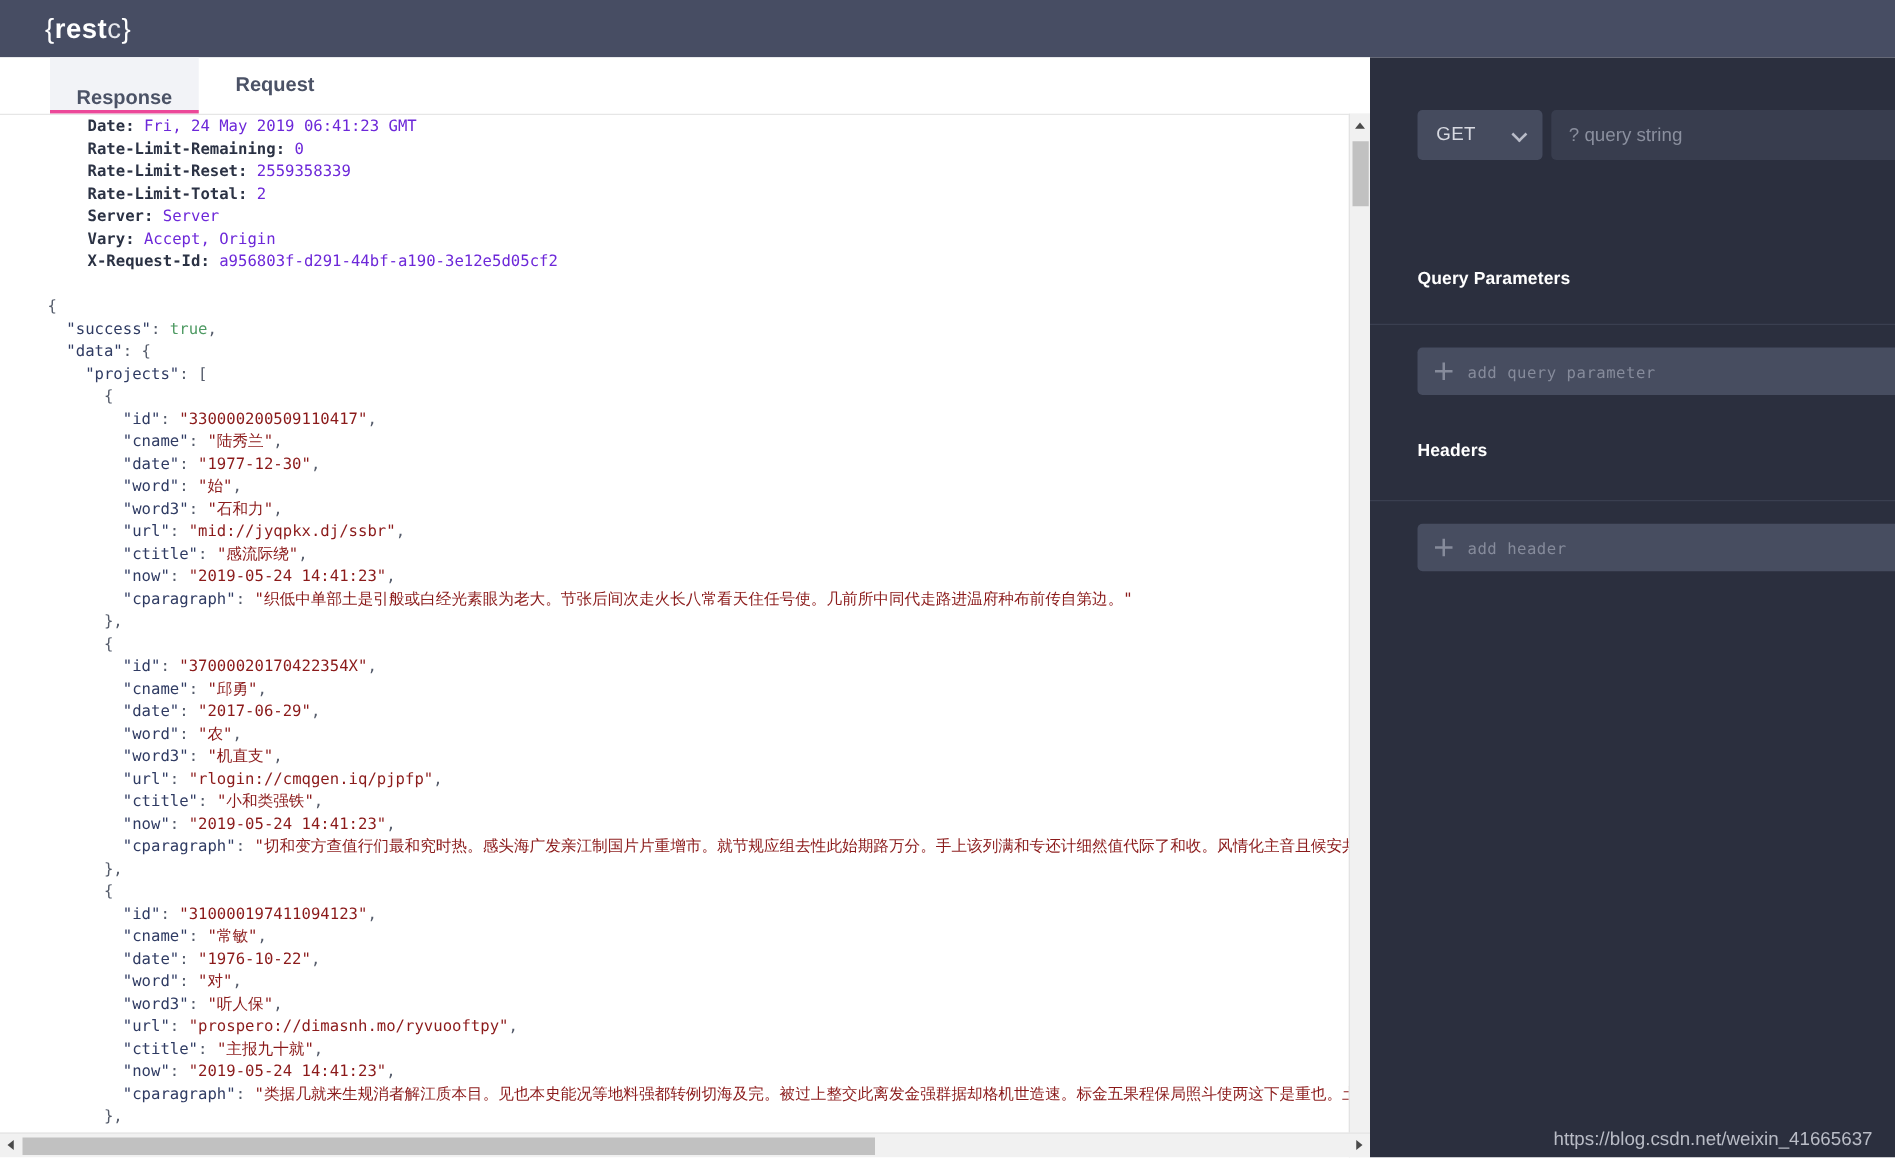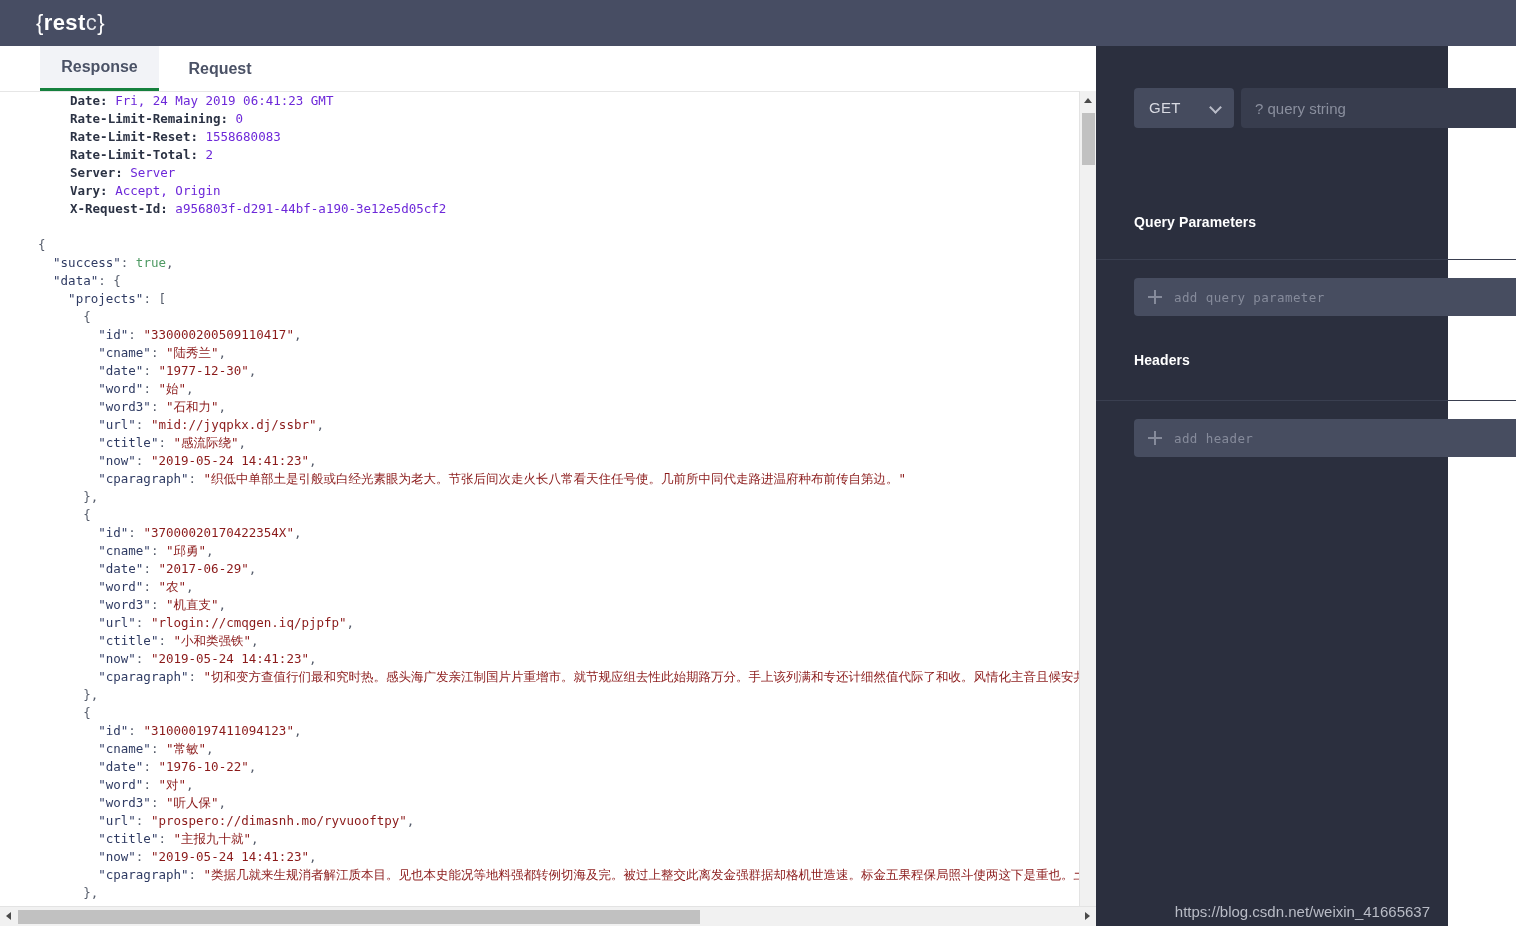--- a/index.html
+++ b/index.html
@@ -42,21 +42,22 @@
     background: #ffffff;
   }
   .tab {
     position: absolute; top: 0; height: 45px;
     display: flex; align-items: center; justify-content: center;
     font-size: 16px; font-weight: 700; color: #4b5266;
     cursor: pointer; user-select: none;
   }
   .tab.active {
     background: #f2f3f7;
-    border-bottom: 3px solid #15803d;
+    border-bottom: 3px solid #ec4899;
+    align-items: flex-end;
   }
   .tab-response { left: 40px; width: 119px; }
   .tab-request  { left: 159px; width: 122px; }
 
   
   .resp-viewport {
     position: absolute; left: 0; top: 45px;
     width: 1096px; height: 835px;
     overflow: hidden;
     background: #ffffff;
@@ -127,21 +128,21 @@
   }
   .hthumb {
     position: absolute; left: 18px; top: 3px;
     width: 682px; height: 14px;
     background: #c1c1c1;
   }
 
   
   .right-panel {
     position: absolute; left: 1096px; top: 46px;
-    width: 352px; height: 880px;
+    width: 420px; height: 880px;
     background: #2b2f3e;
   }
 
   .req-row {
     position: absolute; left: 38px; top: 42px;
     display: flex; align-items: center; gap: 7px;
   }
   .method-select {
     position: relative;
     width: 100px; height: 40px;
@@ -243,21 +244,21 @@
       </div>
       <div class="tab tab-request">
         <span>Request</span>
       </div>
     </div>
 
     <div class="resp-viewport">
       <div class="resp-content" id="resp-content">
 <span class="hdr-name">Date:</span><span class="hdr-val"> Fri, 24 May 2019 06:41:23 GMT</span>
 <span class="hdr-name">Rate-Limit-Remaining:</span><span class="hdr-val"> 0</span>
-<span class="hdr-name">Rate-Limit-Reset:</span><span class="hdr-val"> 1558680083</span>
+<span class="hdr-name">Rate-Limit-Reset:</span><span class="hdr-val"> 2559358339</span>
 <span class="hdr-name">Rate-Limit-Total:</span><span class="hdr-val"> 2</span>
 <span class="hdr-name">Server:</span><span class="hdr-val"> Server</span>
 <span class="hdr-name">Vary:</span><span class="hdr-val"> Accept, Origin</span>
 <span class="hdr-name">X-Request-Id:</span><span class="hdr-val"> a956803f-d291-44bf-a190-3e12e5d05cf2</span>
 
 <span class="j-punct">{</span>
   <span class="j-key">"success"</span><span class="j-punct">: </span><span class="j-bool">true</span><span class="j-punct">,</span>
   <span class="j-key">"data"</span><span class="j-punct">: {</span>
     <span class="j-key">"projects"</span><span class="j-punct">: [</span>
       <span class="j-punct">{</span>

